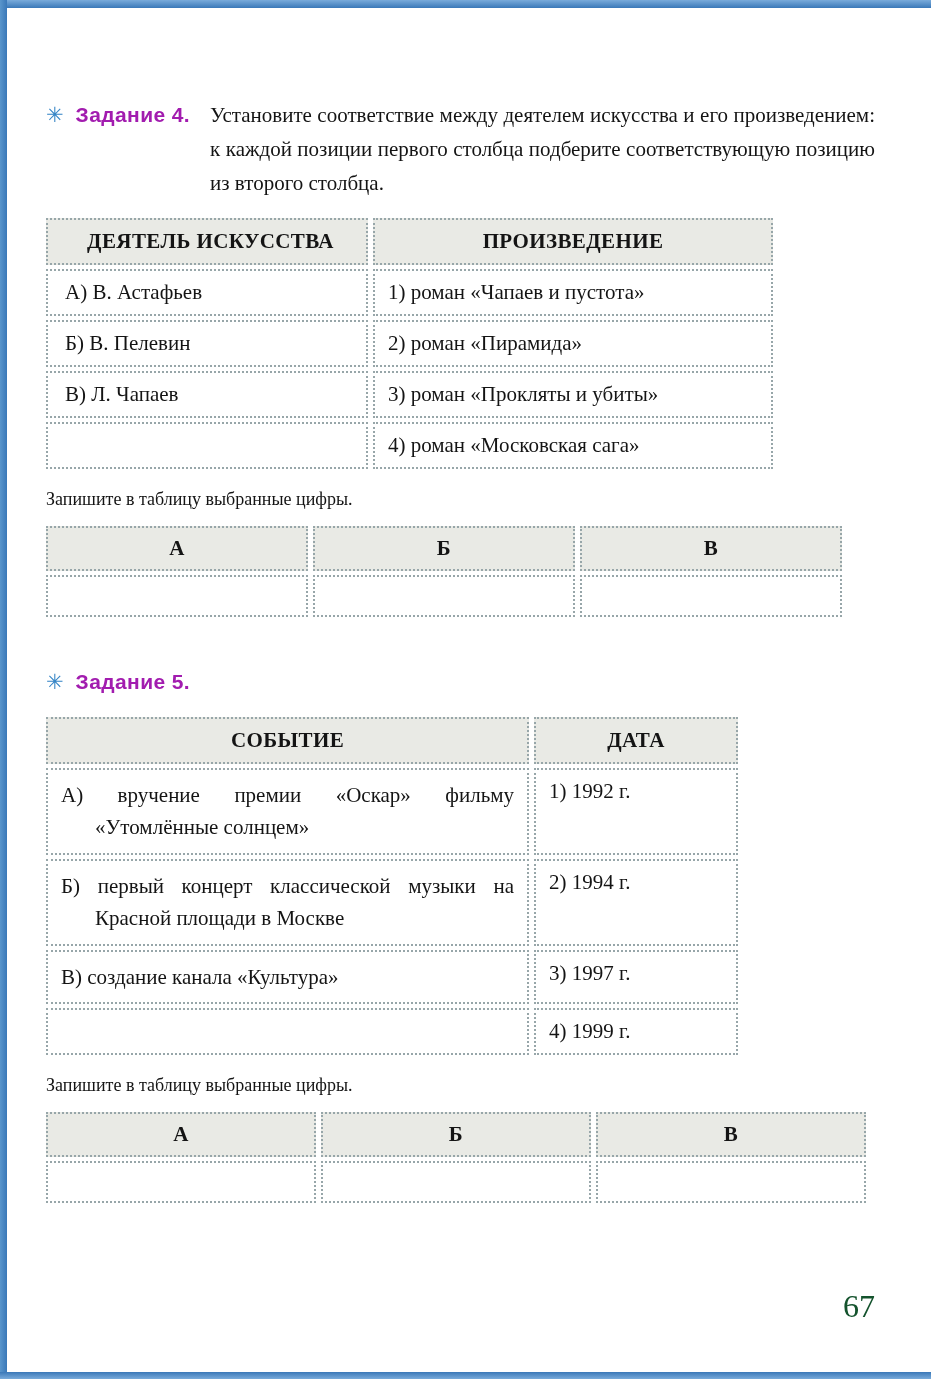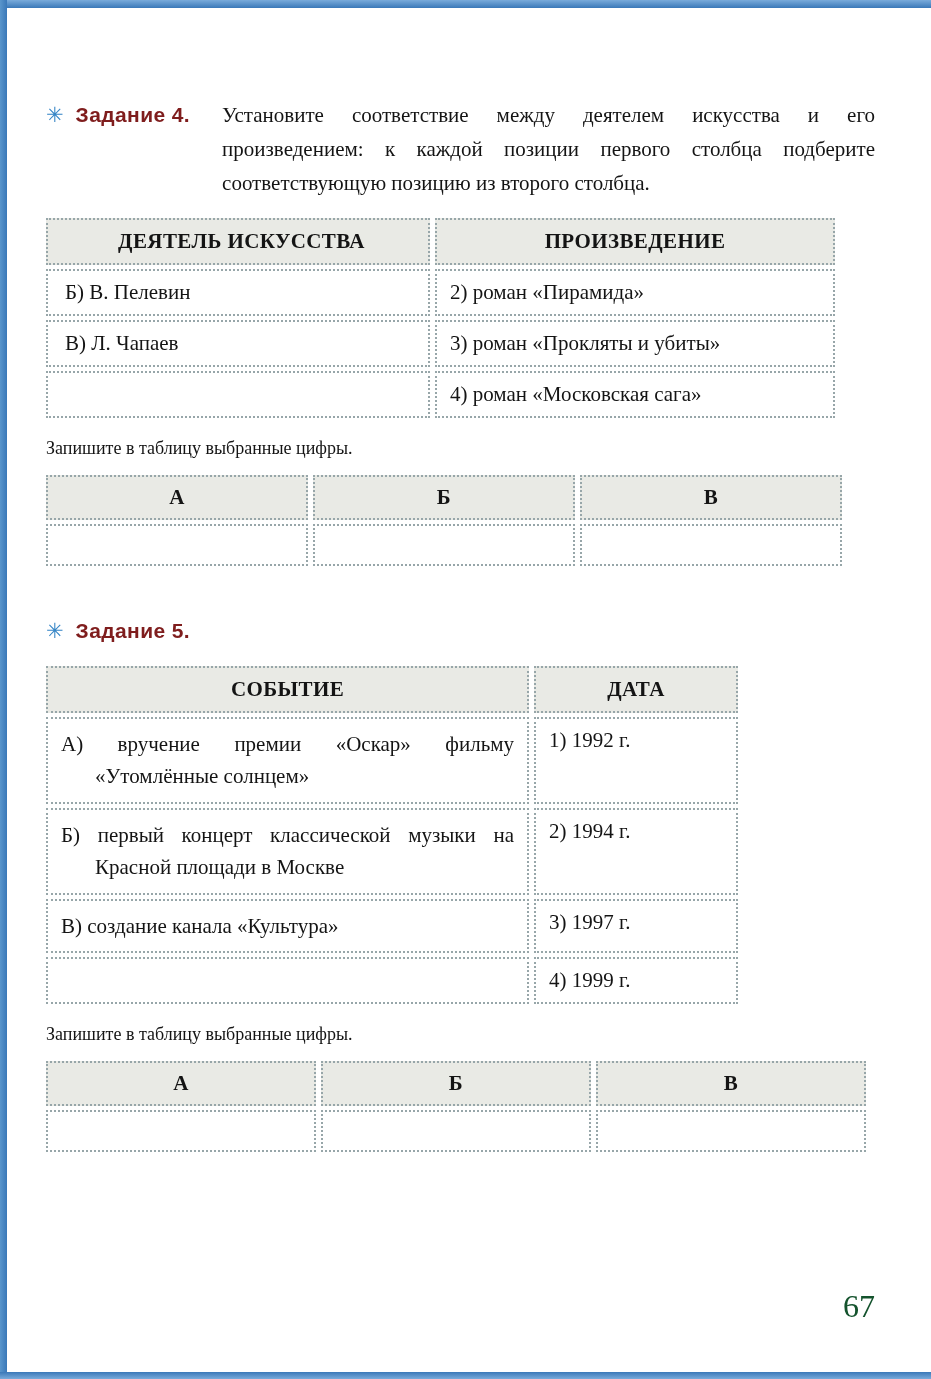--- a/index.html
+++ b/index.html
@@ -26,40 +26,40 @@
   }
   .content { padding: 98px 56px 0 46px; }
 
   
   .task-head { display:flex; align-items:flex-start; margin:0 0 14px 0; }
   .marker {
     flex:0 0 auto; color:#3585c6; font-size:21px; line-height:1.6;
     margin-right:12px; font-family:"Liberation Sans", sans-serif;
   }
   .task-label {
-    flex:0 0 auto; color:#7f1d1d; font-weight:bold;
+    flex:0 0 auto; color:#a21caf; font-weight:bold;
     font-family:"Liberation Sans", sans-serif;
     font-size:21px; line-height:1.6; letter-spacing:0.4px;
-    margin-right:32px; white-space:nowrap;
+    margin-right:20px; white-space:nowrap;
   }
   .task-text {
     flex:1 1 auto; margin:0; font-size:21px; line-height:1.62;
     text-align:justify;
   }
 
   
   table { border-collapse:separate; border-spacing:5px 4px; margin-left:-5px; }
   th, td { border:2px dotted #97a6a9; }
   th {
     background:#e9eae5; font-weight:bold; font-size:21px;
     padding:9px 10px; text-align:center; letter-spacing:0.4px;
   }
   td { font-size:21px; padding:9px 13px; vertical-align:middle; }
 
-  .t4 .c1 { width:384px;padding-left:17px; }
+  .t4 .c1 { width:322px;padding-left:17px; }
   .t4 .c2 { width:400px; }
   .t4 td { height:46px; }
 
   .t5 .c1 { width:483px; }
   .t5 .c2 { width:204px; }
   .t5 td { vertical-align:top; }
   .hang {
     padding-left:34px; text-indent:-34px;
     text-align:justify; line-height:1.55;
   }
@@ -97,20 +97,24 @@
 
     <table class="t4">
       <thead>
         <tr>
           <th class="c1">ДЕЯТЕЛЬ ИСКУССТВА</th>
           <th class="c2">ПРОИЗВЕДЕНИЕ</th>
         </tr>
       </thead>
       <tbody>
         <tr>
+          <td class="c1">А) В. Астафьев</td>
+          <td class="c2">1) роман «Чапаев и пустота»</td>
+        </tr>
+        <tr>
           <td class="c1">Б) В. Пелевин</td>
           <td class="c2">2) роман «Пирамида»</td>
         </tr>
         <tr>
           <td class="c1">В) Л. Чапаев</td>
           <td class="c2">3) роман «Прокляты и убиты»</td>
         </tr>
         <tr>
           <td class="c1"></td>
           <td class="c2">4) роман «Московская сага»</td>

